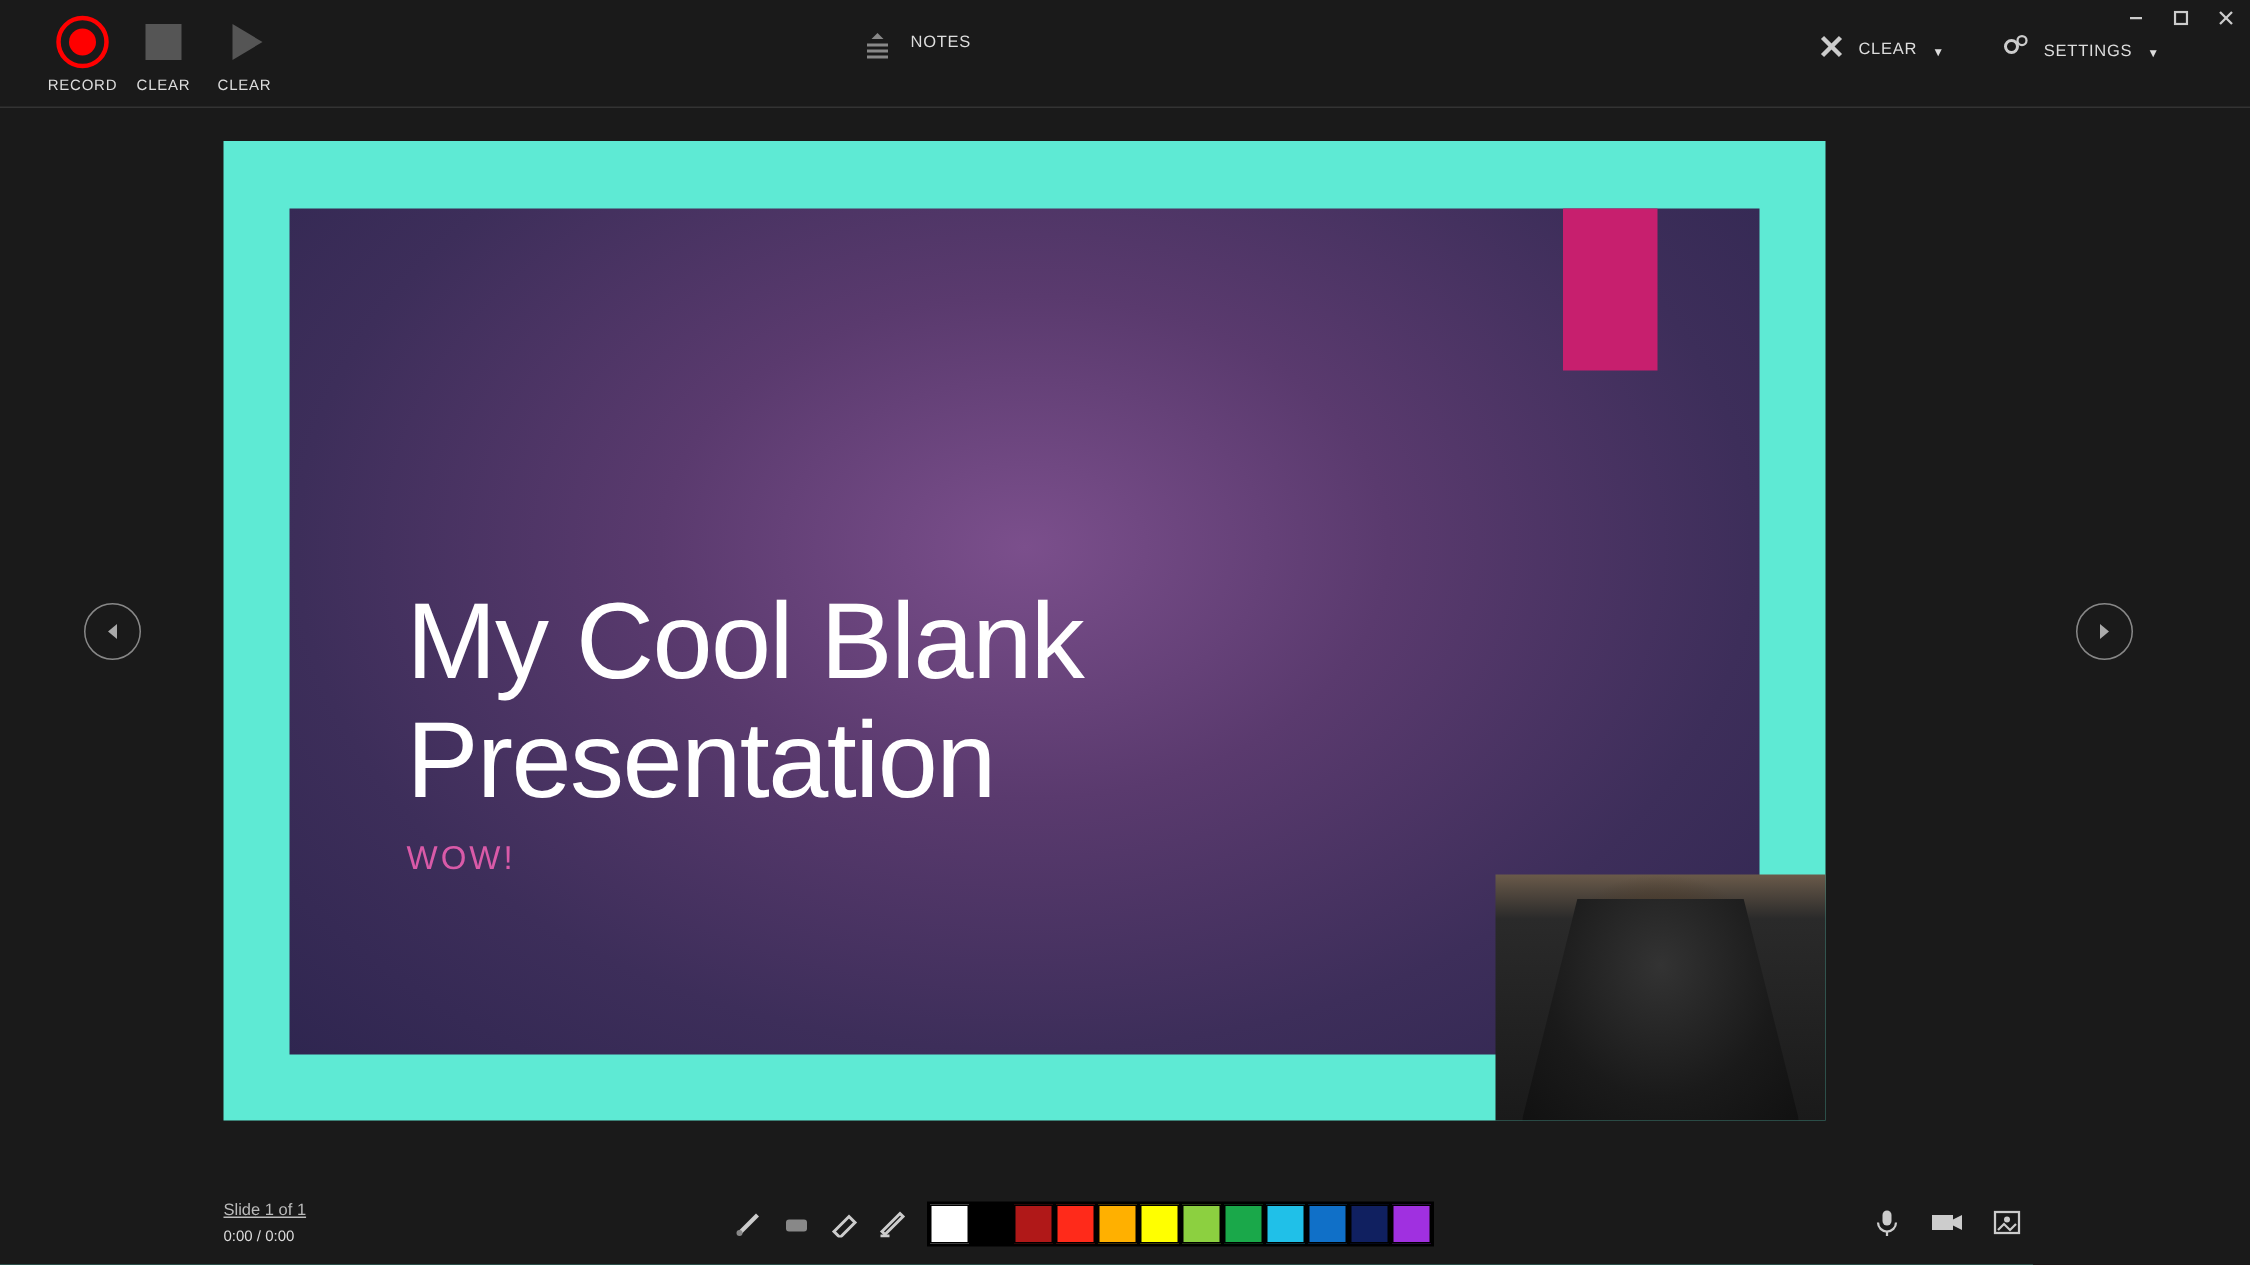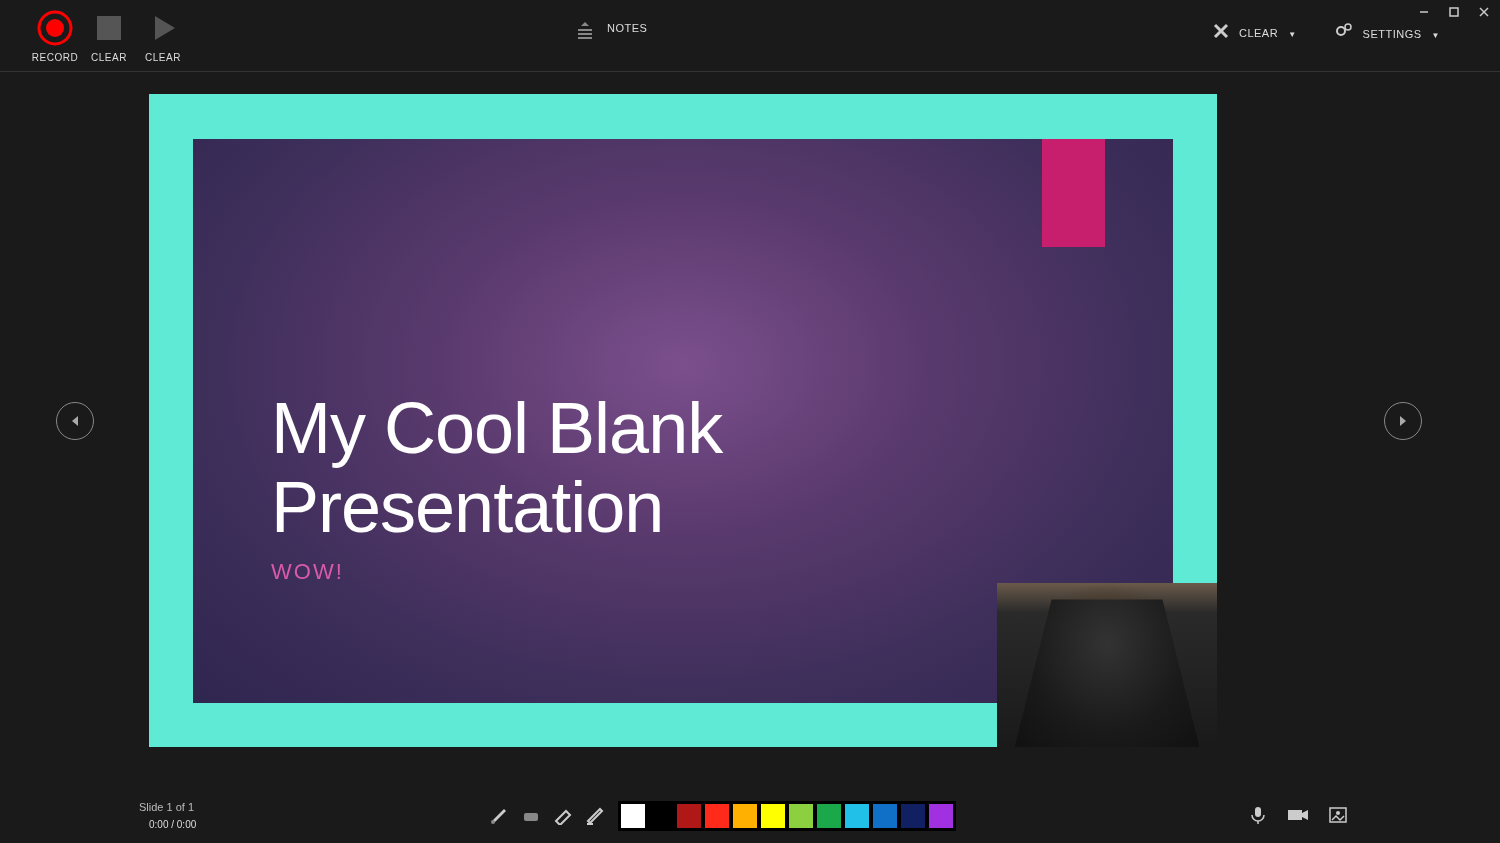--- a/index.html
+++ b/index.html
@@ -42,21 +42,21 @@
     clip-path: polygon(20% 0%, 80% 0%, 100% 100%, 0% 100%);}
   
   
   .nav-arrow { position:absolute; top:330px; width:38px; height:38px; border:1px solid #888; border-radius:50%;
     display:flex; align-items:center; justify-content:center; cursor:pointer;}
   .nav-arrow.left { left:56px; }
   .nav-arrow.right { right:78px; }
   
   
   .bottombar { position:absolute; bottom:0; left:0; right:0; height:48px; }
-  .slide-info { position:absolute; left:139px; top:6px; font-size:11px; color:#bbb;}
+  .slide-info { position:absolute; left:149px; top:6px; font-size:11px; color:#bbb;text-decoration:underline;}
   .time-info  { position:absolute; left:149px; top:24px; font-size:10px; color:#ddd;}
   
   .tools { position:absolute; left:486px; top:6px; display:flex; align-items:center; gap:6px;}
   .tool-icon { width:26px; height:26px; display:flex; align-items:center; justify-content:center; cursor:pointer;}
   
   .swatches { position:absolute; left:618px; top:6px; display:flex; gap:2px; padding:2px; background:#000;}
   .swatch { width:26px; height:26px; border:1px solid #000; cursor:pointer;}
   
   .right-icons { position:absolute; right:150px; top:8px; display:flex; gap:16px;}
   .right-icons div { width:24px; height:24px; display:flex; align-items:center; justify-content:center; cursor:pointer;}

